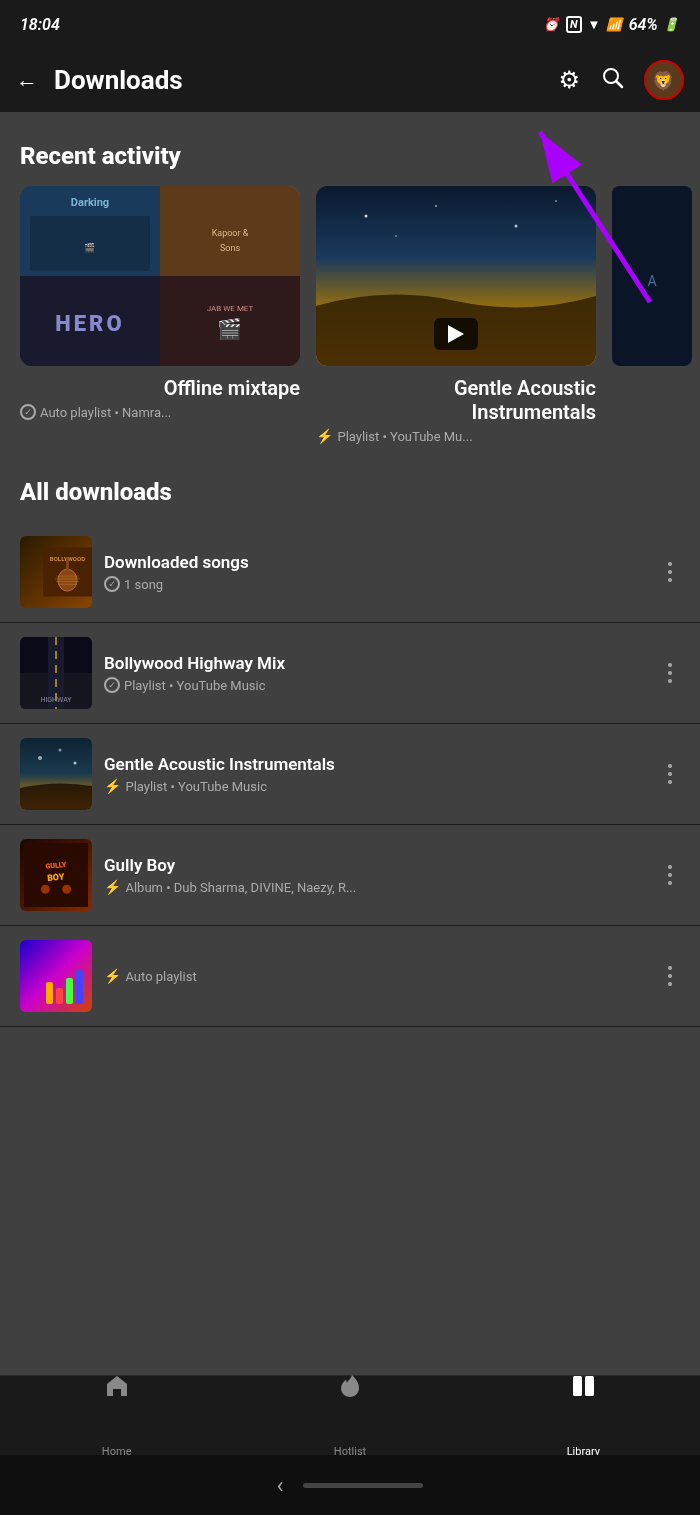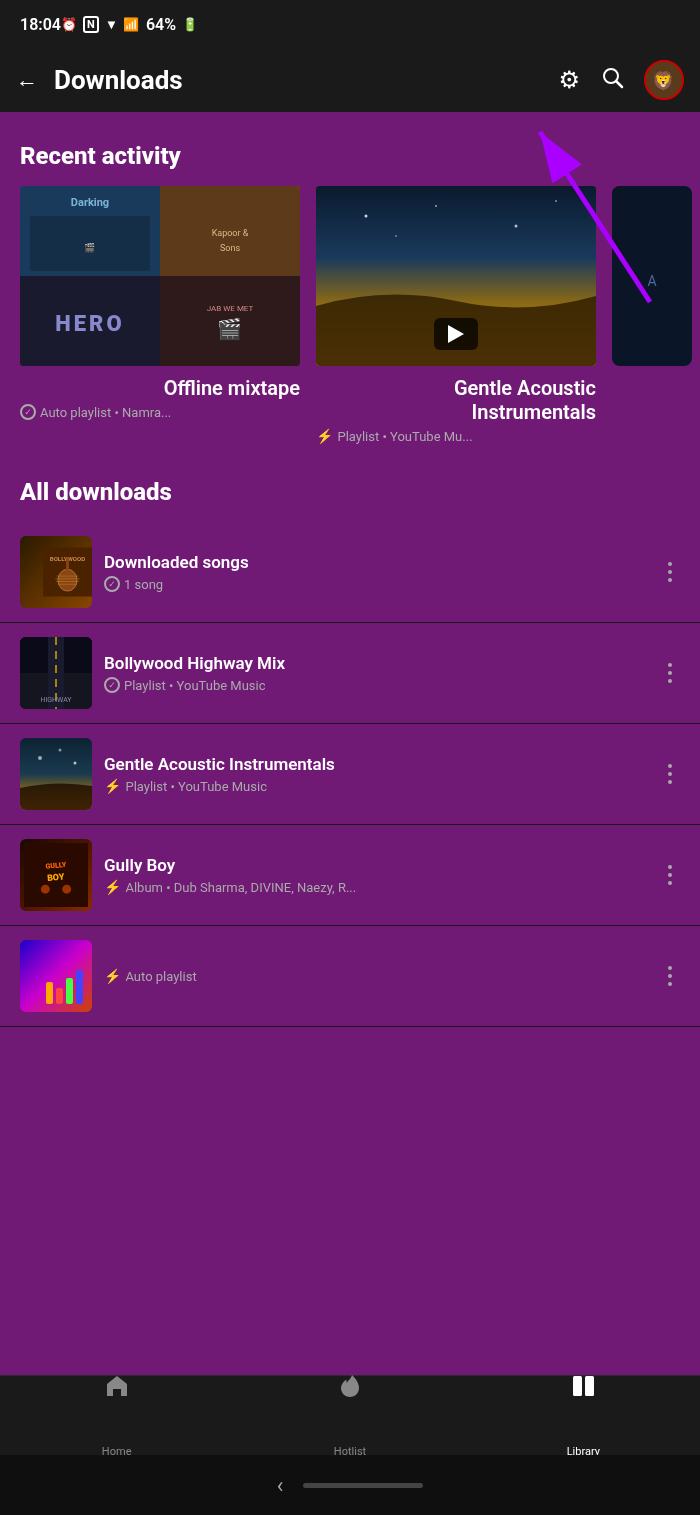--- a/index.html
+++ b/index.html
@@ -9,24 +9,26 @@
       background: #0f0f0f;
       font-family: 'Roboto', Arial, sans-serif;
       color: #ffffff;
       overflow: hidden;
       position: relative;
     }
 
     
     .status-bar {
       display: flex;
+      justify-content: space-between;
       align-items: center;
       padding: 8px 20px;
       background: #1a1a1a;
       height: 48px;
+      font-style: italic;
     }
     .status-time {
       font-size: 16px;
       font-weight: 600;
       color: #ffffff;
     }
     .status-icons {
       display: flex;
       align-items: center;
       gap: 6px;
@@ -72,21 +74,21 @@
       background: #5a3a1a;
       overflow: hidden;
       display: flex;
       align-items: center;
       justify-content: center;
       font-size: 18px;
     }
 
     
     .main-content {
-      background: #701a75;
+      background: #404040;
       padding: 20px 0;
       overflow-y: auto;
     }
 
     
     .section-title {
       font-size: 24px;
       font-weight: 800;
       color: #ffffff;
       padding: 10px 20px 16px;
@@ -100,21 +102,21 @@
       overflow-x: hidden;
     }
     .activity-card {
       flex: 0 0 auto;
       cursor: pointer;
       position: relative;
     }
     .activity-thumb {
       width: 280px;
       height: 180px;
-      border-radius: 4px;
+      border-radius: 12px;
       overflow: hidden;
       position: relative;
     }
     .activity-thumb-grid {
       display: grid;
       grid-template-columns: 1fr 1fr;
       grid-template-rows: 1fr 1fr;
       width: 100%;
       height: 100%;
     }

